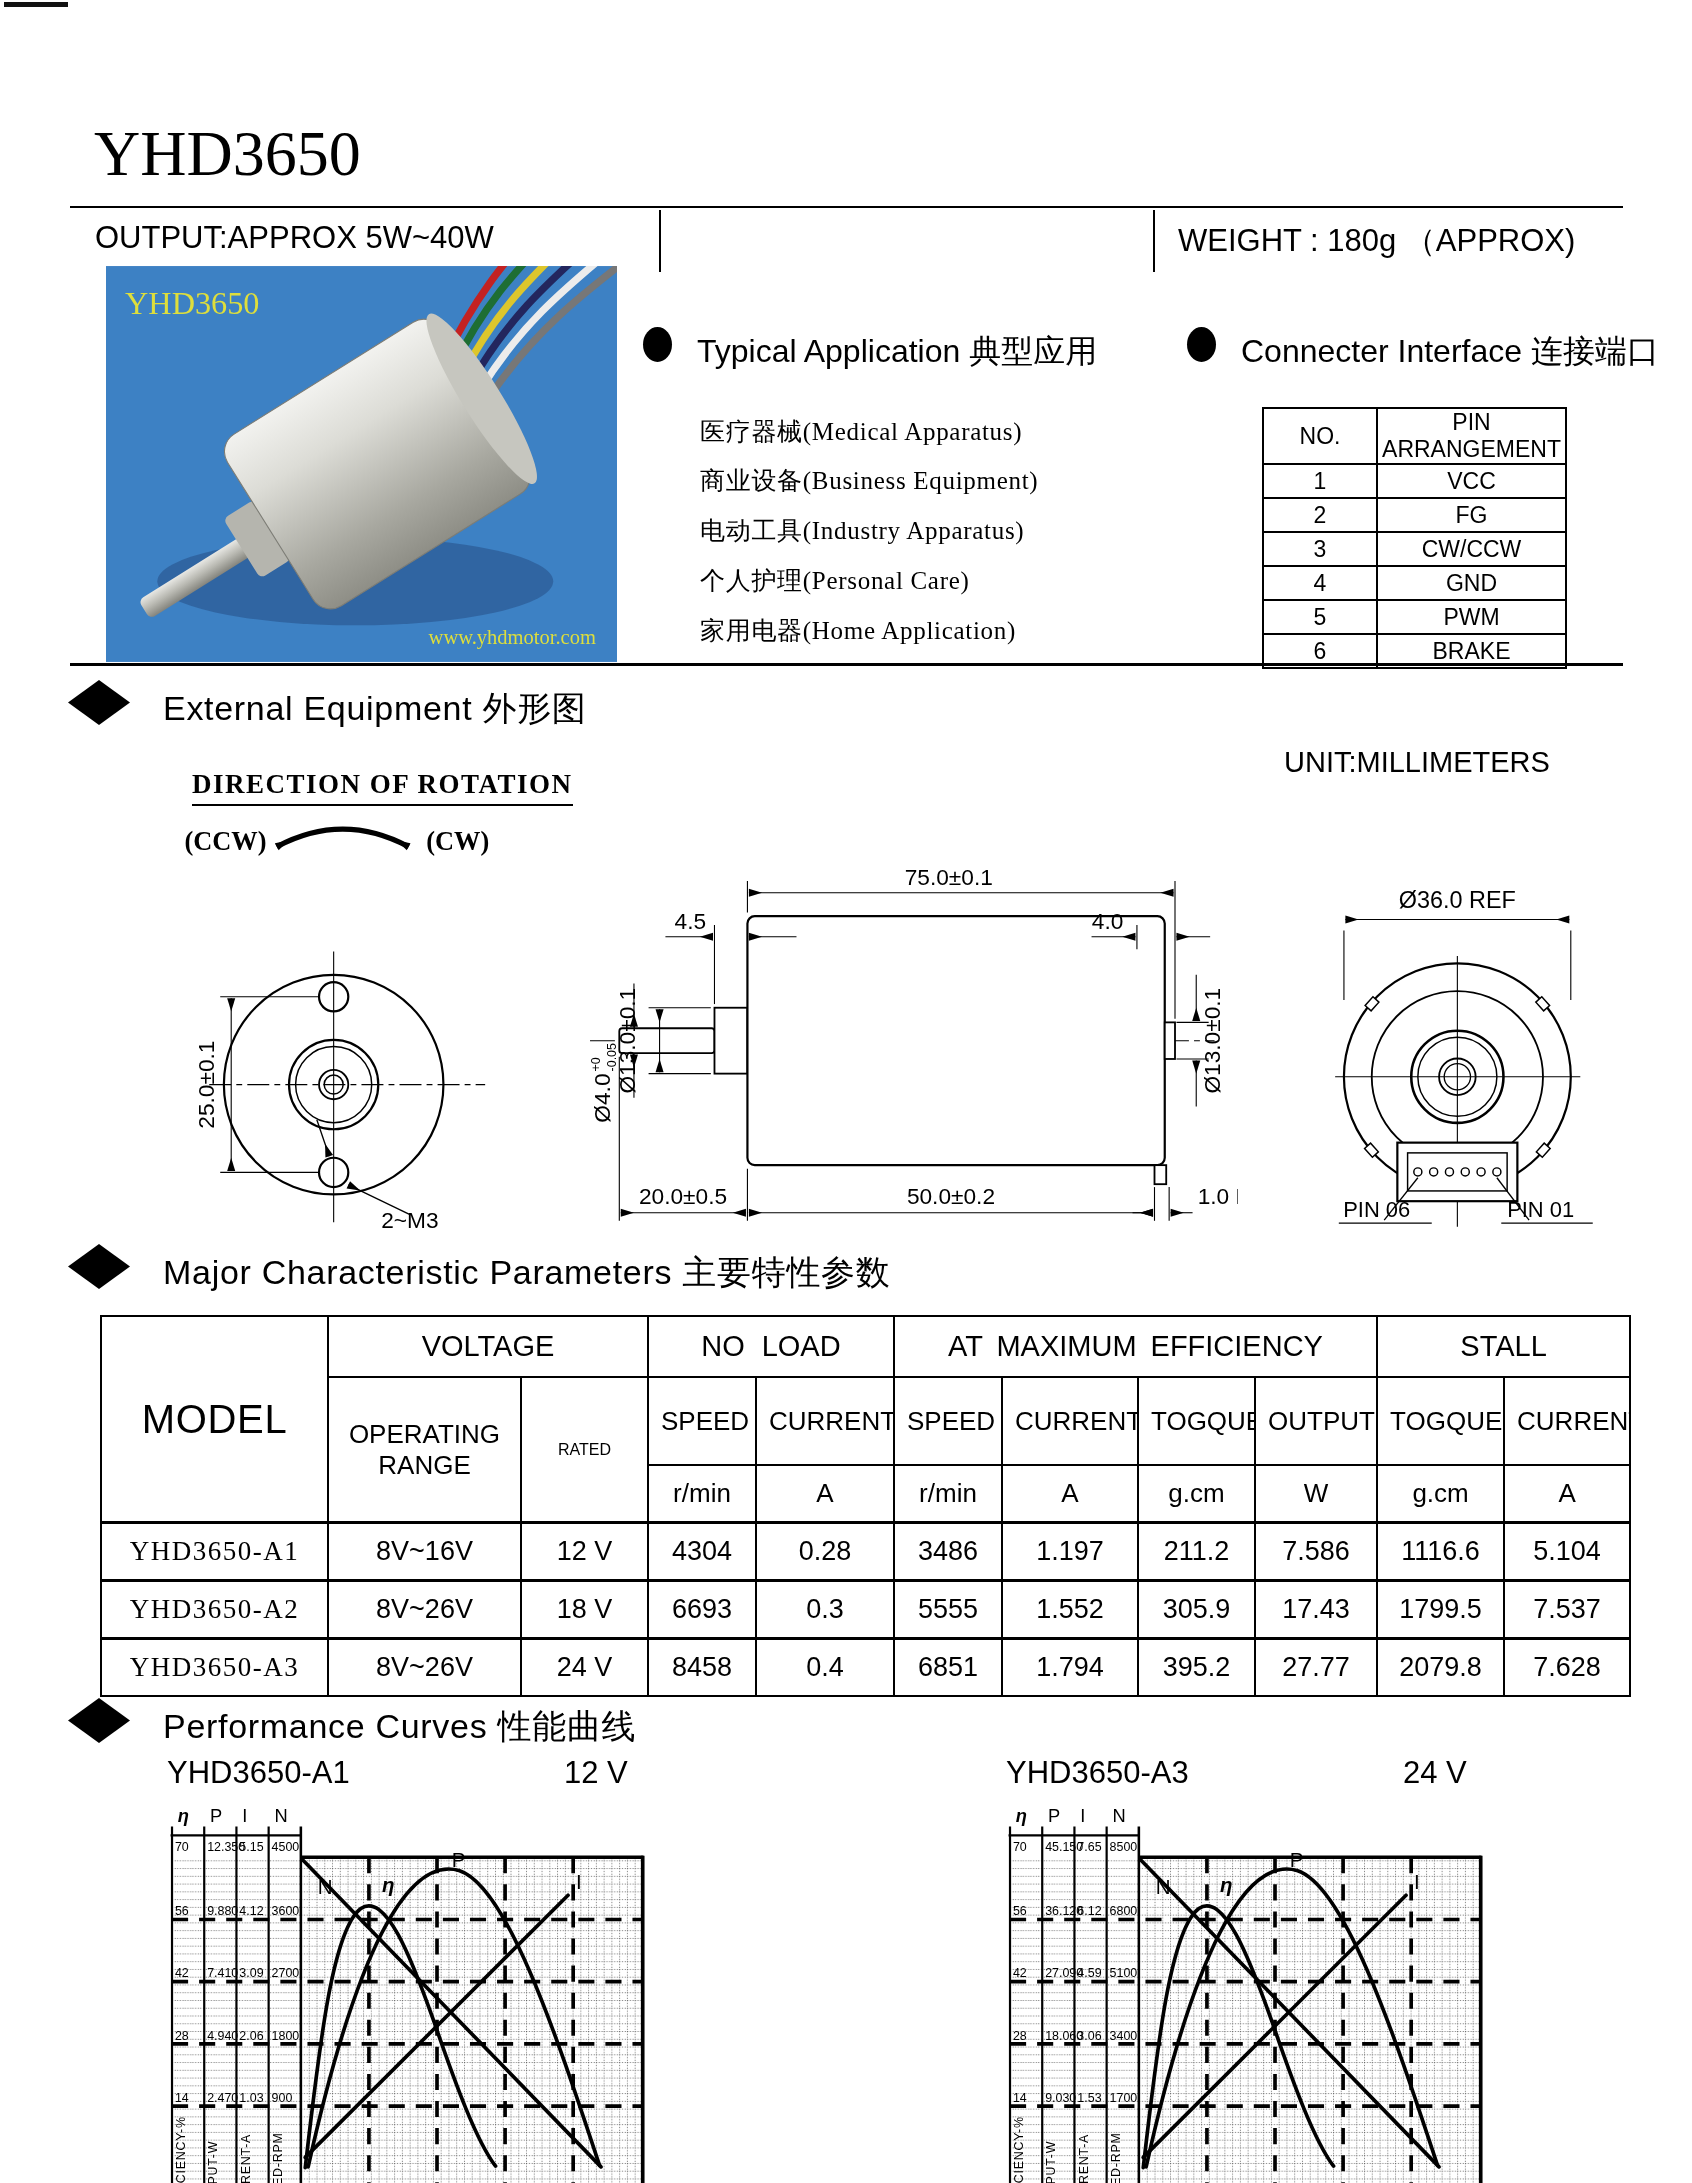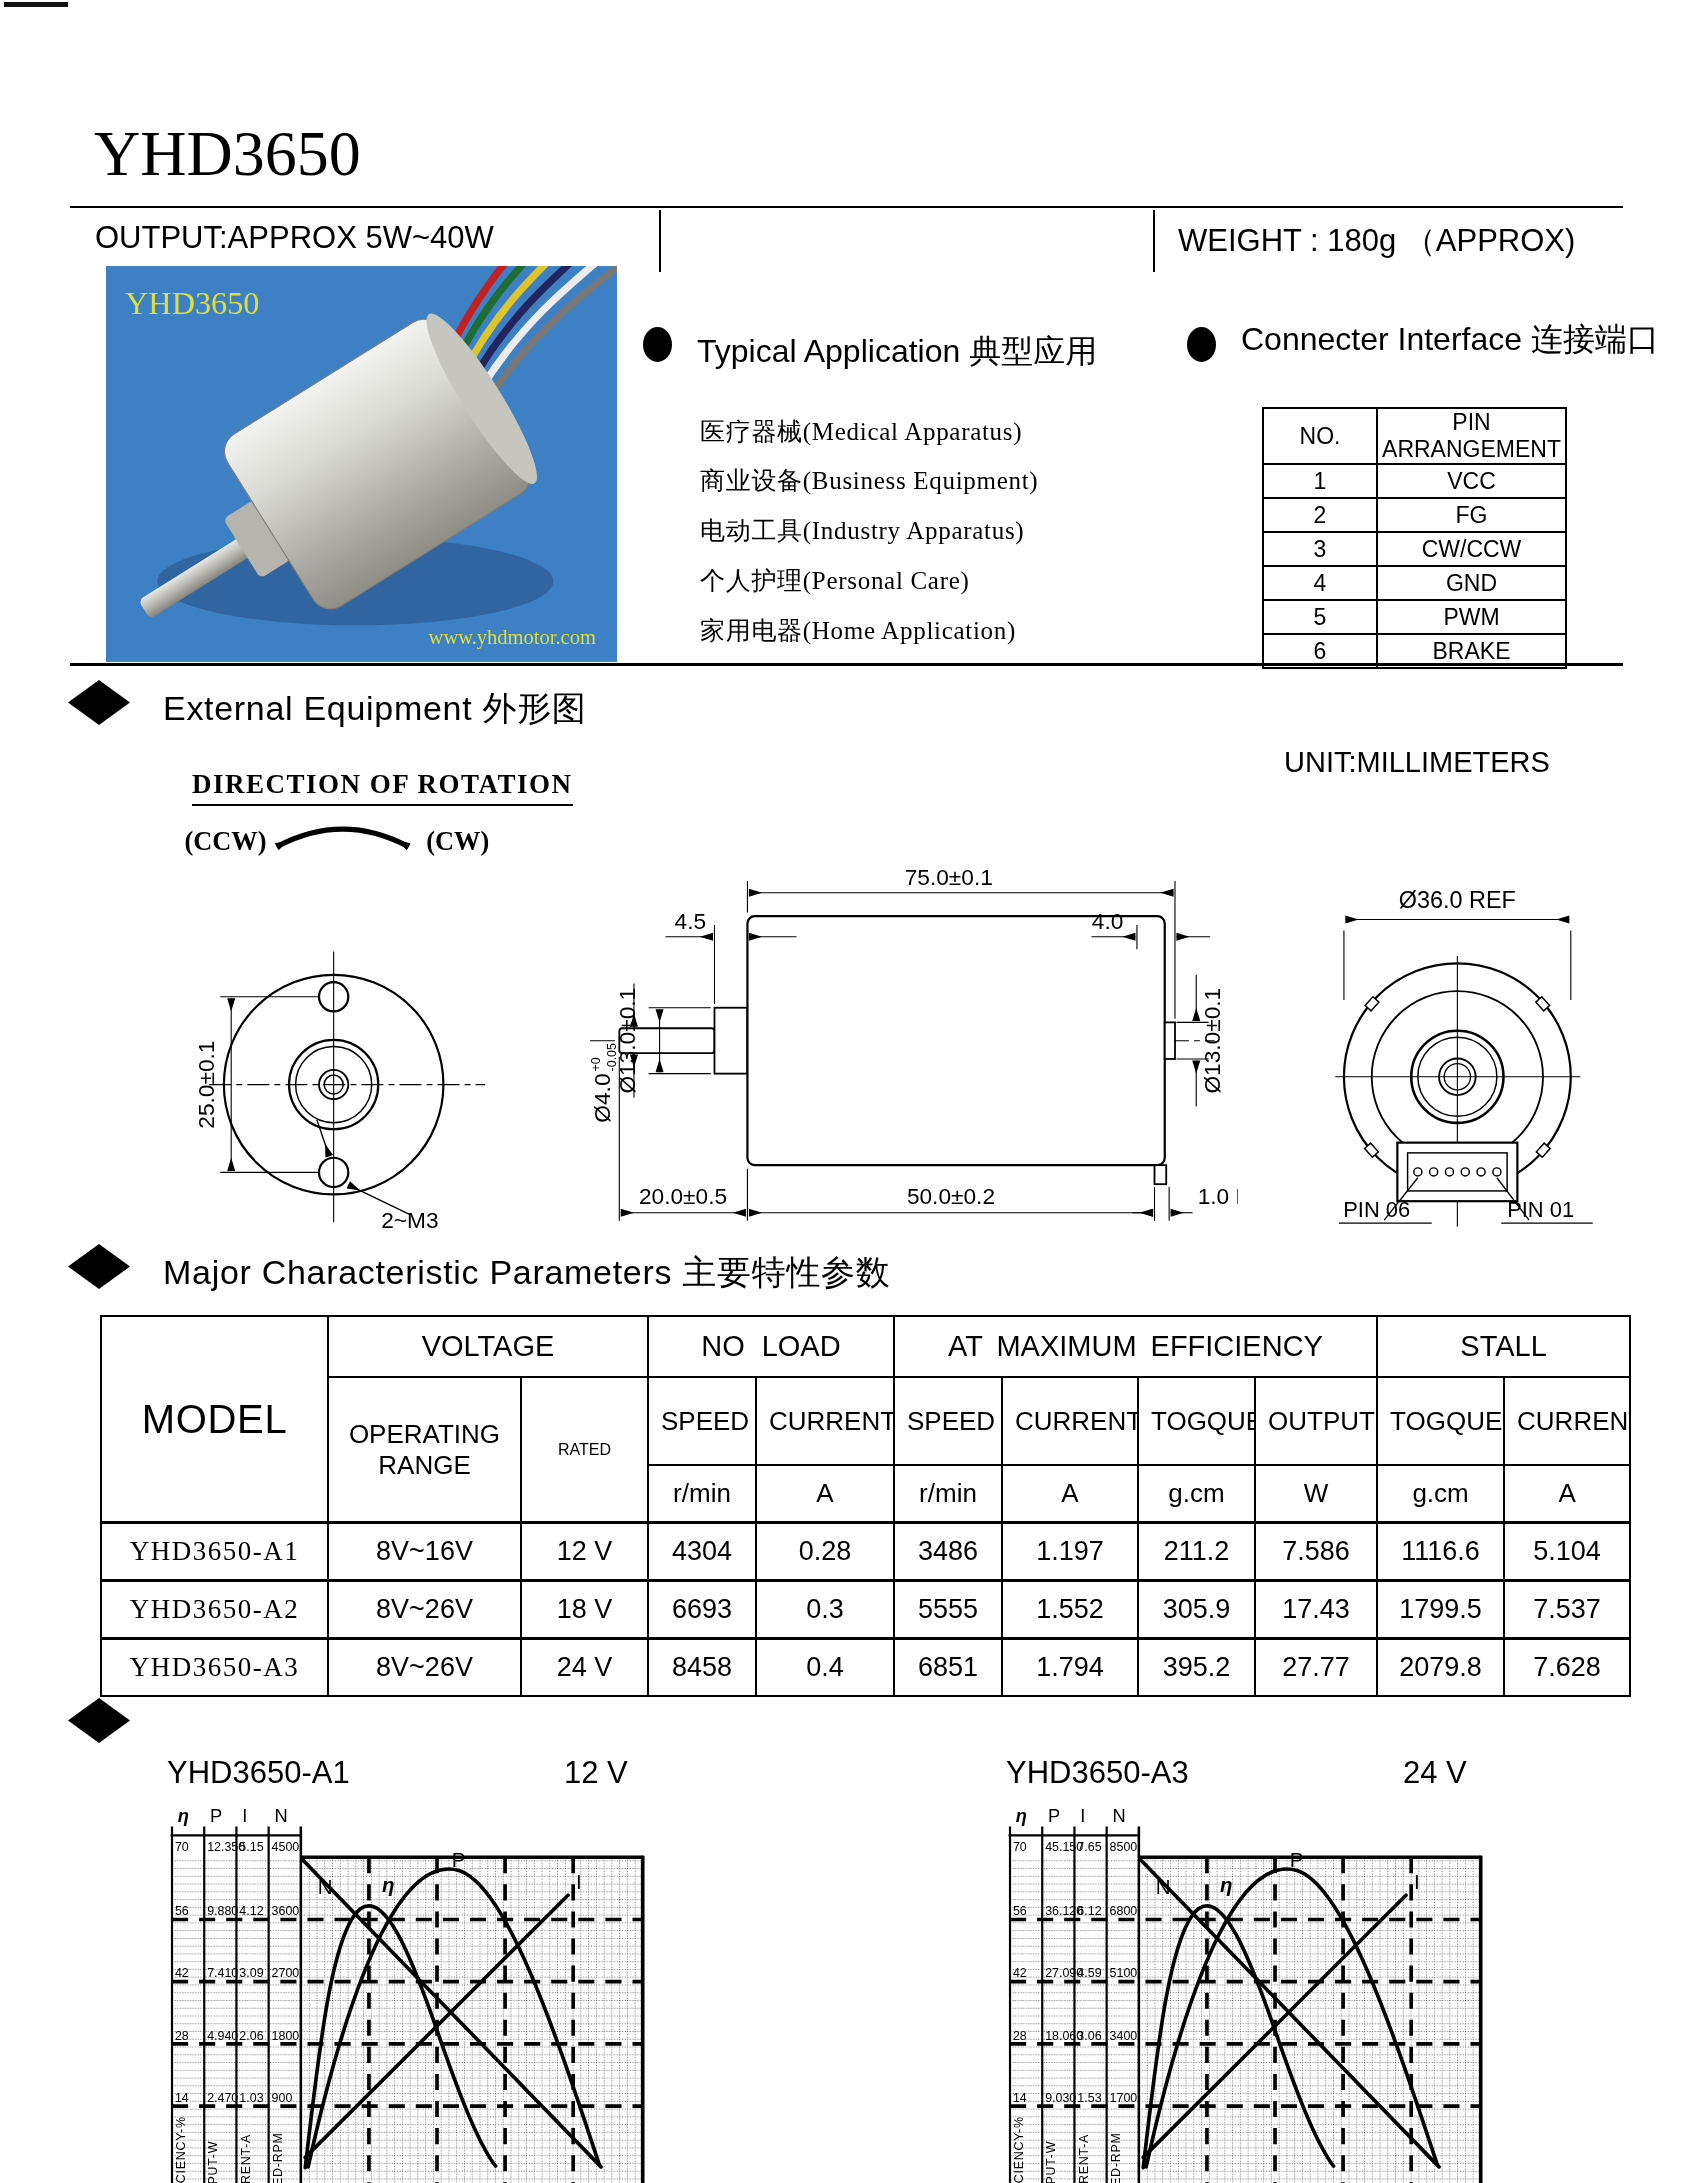--- a/index.html
+++ b/index.html
@@ -100,21 +100,21 @@
 
   <div class="abs dot" style="left:643px;top:327px;"></div>
   <div class="abs sub-title" style="left:697px;top:330px;">Typical Application 典型应用</div>
   <div class="abs list-item" style="left:700px;top:415px;">医疗器械(Medical Apparatus)</div>
   <div class="abs list-item" style="left:700px;top:464px;">商业设备(Business Equipment)</div>
   <div class="abs list-item" style="left:700px;top:514px;">电动工具(Industry Apparatus)</div>
   <div class="abs list-item" style="left:700px;top:564px;">个人护理(Personal Care)</div>
   <div class="abs list-item" style="left:700px;top:614px;">家用电器(Home Application)</div>
 
   <div class="abs dot" style="left:1187px;top:327px;"></div>
-  <div class="abs sub-title" style="left:1241px;top:318px;">Connecter Interface 连接端口</div>
+  <div class="abs sub-title" style="left:1241px;top:330px;">Connecter Interface 连接端口</div>
   <table class="conn abs" style="left:1262px;top:407px;width:303px;">
     <colgroup>
         <col style="width:114px">
         <col style="width:189px">
       </colgroup>
     <tbody>
         <tr style="height:40px">
       <th>NO.</th>
       <th>PIN ARRANGEMENT</th>
     </tr>
@@ -356,20 +356,21 @@
       <td>1.794</td>
       <td>395.2</td>
       <td>27.77</td>
       <td>2079.8</td>
       <td>7.628</td>
     </tr>
   </tbody>
     </table>
 
   <div class="abs diamond" style="left:68px;top:1698px;"></div>
+  <div class="abs sec-title" style="left:163px;top:1704px;">Performance Curves 性能曲线</div>
 
   <div class="abs chart-title" style="left:167px;top:1755px;">YHD3650-A1</div>
   <div class="abs chart-title" style="left:564px;top:1755px;">12 V</div>
   <div class="abs chart-title" style="left:1006px;top:1755px;">YHD3650-A3</div>
   <div class="abs chart-title" style="left:1403px;top:1755px;">24 V</div>
 
   <svg class="abs chart" style="left:169px;top:1806px;" width="476" height="377" viewBox="0 0 650 515">
     <g>
       <rect x="5.5" y="70" width="174.5" height="445" fill="url(#gridH)"></rect>
       <rect x="180" y="70" width="467" height="445" fill="url(#gridHV)"></rect>

